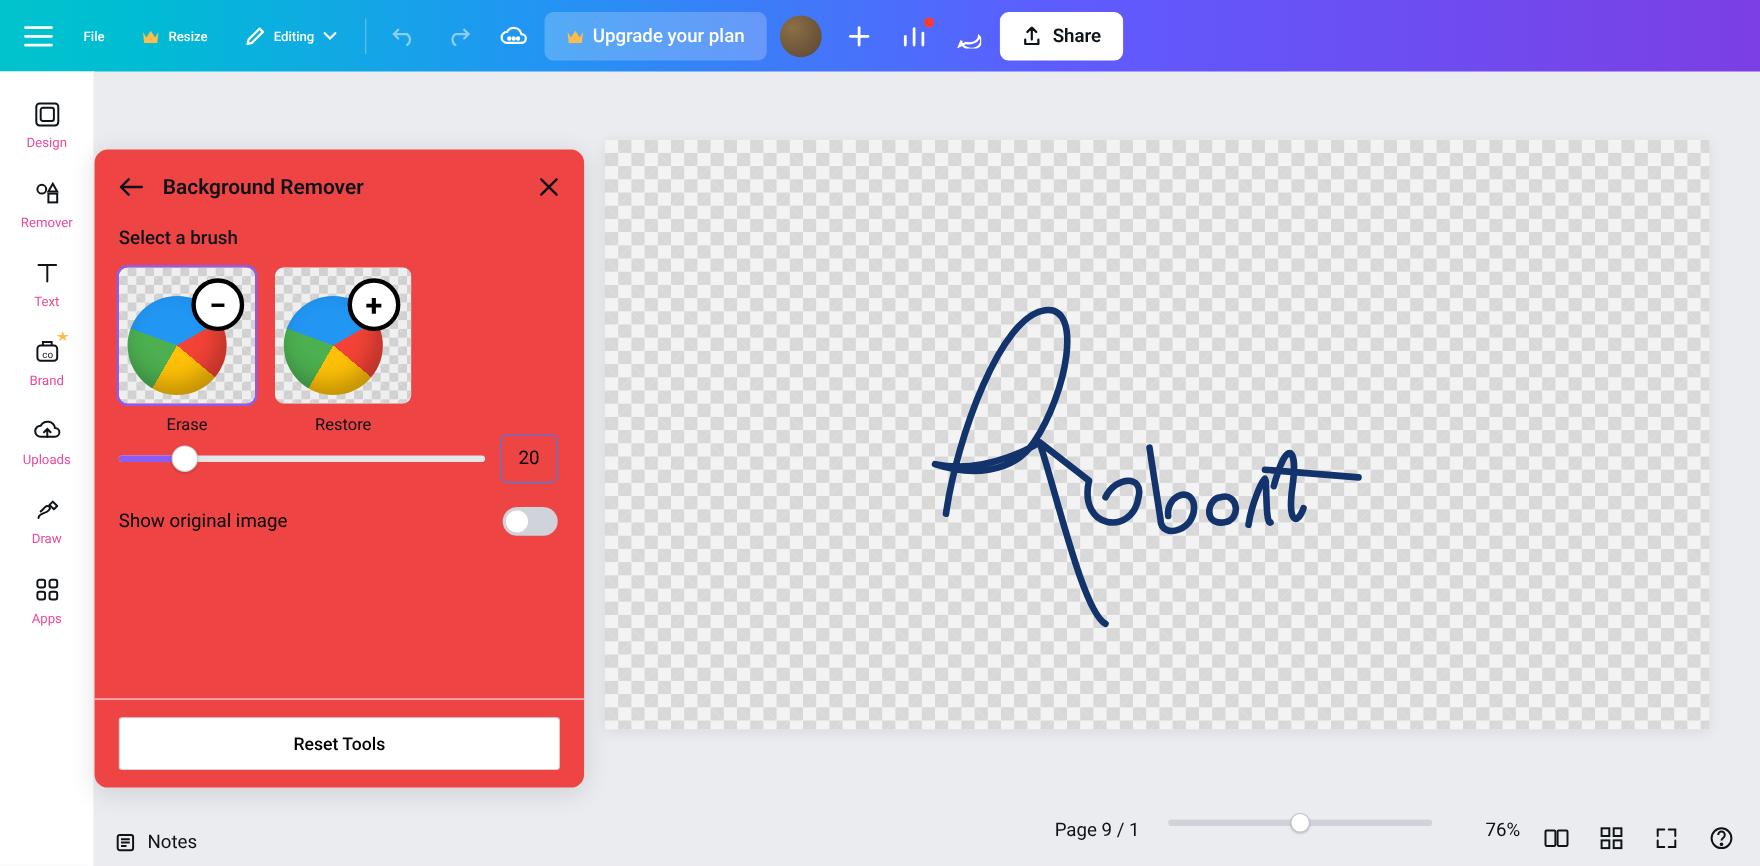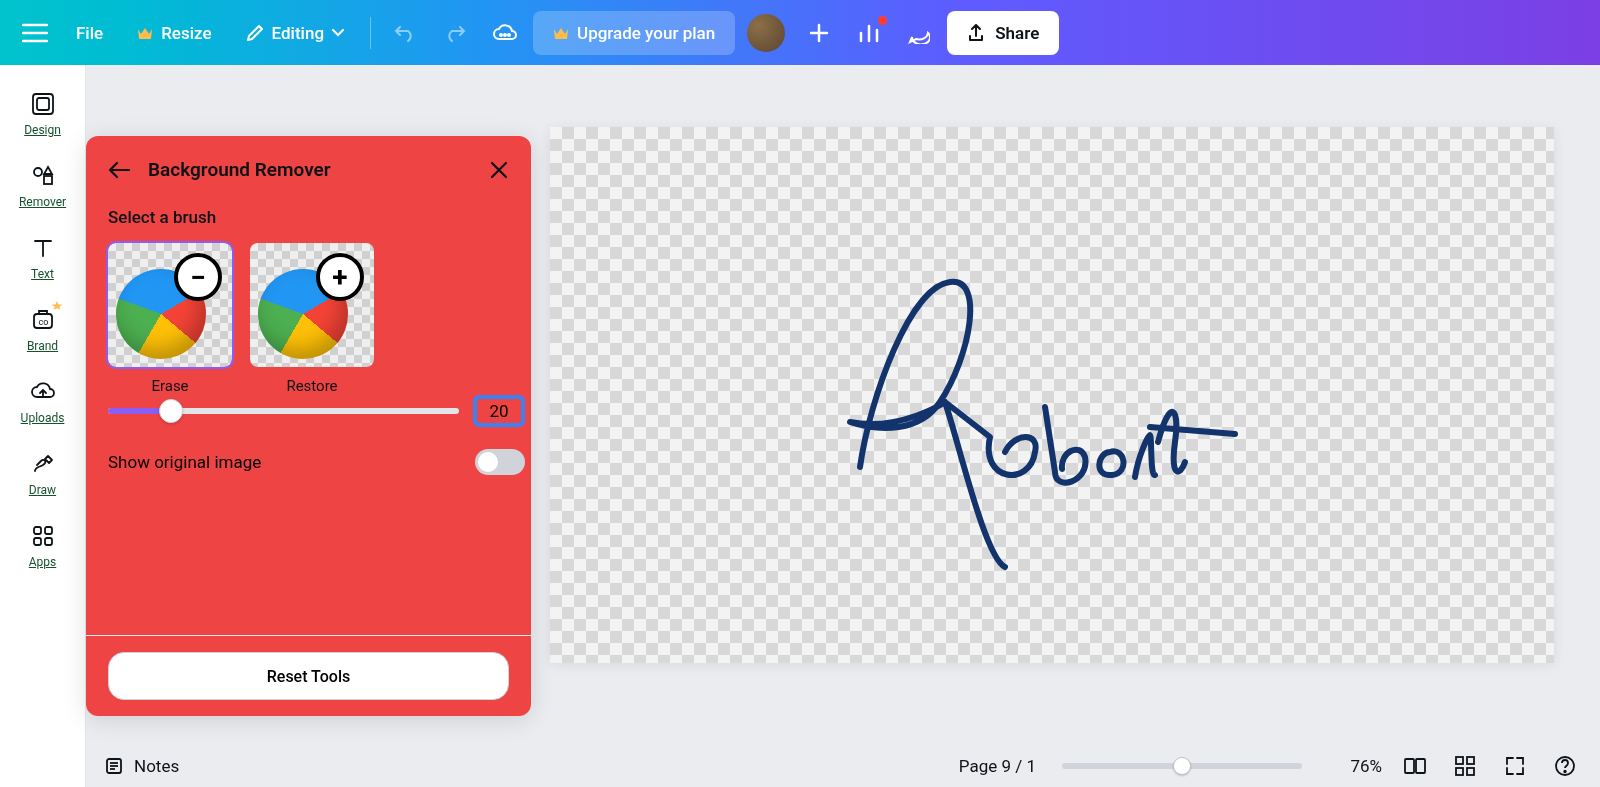--- a/index.html
+++ b/index.html
@@ -10,21 +10,21 @@
   height: 65px;
   background: linear-gradient(90deg, #01c3cc 0%, #00bcd4 8%, #2196f3 30%, #5e5cff 60%, #7b3fe4 100%);
   display: flex; align-items: center; padding: 0 14px; color: #fff;
   gap: 6px;
 }
 .topbar .hamburger, .topbar .menu-btn, .topbar .icon-btn {
   height: 42px; display: flex; align-items: center; justify-content: center;
   border-radius: 6px; cursor: pointer; color: #fff;
 }
 .topbar .hamburger { width: 42px; }
-.topbar .menu-btn { padding: 0 14px; font-size: 17px; font-weight: 500; gap: 8px; }
+.topbar .menu-btn { padding: 0 14px; font-size: 12px; font-weight: 500; gap: 8px; }
 .topbar .icon-btn { width: 44px; }
 .topbar .divider { width: 1px; height: 32px; background: rgba(255,255,255,0.35); margin: 0 6px; }
 .topbar .title { flex: 1; text-align: center; font-size: 17px; color: rgba(255,255,255,0.7); }
 .topbar .upgrade-btn {
   height: 44px; padding: 0 20px; border-radius: 8px; background: rgba(255,255,255,0.22);
   display: flex; align-items: center; gap: 8px; font-size: 17px; font-weight: 500; cursor: pointer;
 }
 .topbar .avatar { width: 38px; height: 38px; border-radius: 50%; background: radial-gradient(circle at 30% 30%, #8b6f47, #5a4530); margin: 0 6px; }
 .topbar .notif-dot { position: relative; }
 .topbar .notif-dot::after { content: ""; position: absolute; top: 4px; right: 4px; width: 9px; height: 9px; background: #ff3b30; border-radius: 50%; }
@@ -33,76 +33,76 @@
   display: flex; align-items: center; gap: 10px; font-size: 17px; font-weight: 600; cursor: pointer;
 }
 
 
 .sidebar {
   position: absolute; left: 0; top: 65px; bottom: 0; width: 86px;
   background: #fff; border-right: 1px solid #e3e5e9;
   display: flex; flex-direction: column; align-items: center; padding-top: 14px; gap: 2px;
 }
 .sidebar .tool { width: 100%; display: flex; flex-direction: column; align-items: center; padding: 12px 0; cursor: pointer; position: relative; }
-.sidebar .tool .tlabel { font-size: 12px; color: #14532d; margin-top: 6px; text-decoration: underline; }
+.sidebar .tool .tlabel { font-size: 12px; color: #ec4899; margin-top: 6px; }
 .sidebar .tool.premium::before {
   content: ""; position: absolute; top: 6px; right: 22px; width: 12px; height: 10px;
   background: #fdbc4b; clip-path: polygon(50% 0%, 61% 35%, 98% 35%, 68% 57%, 79% 91%, 50% 70%, 21% 91%, 32% 57%, 2% 35%, 39% 35%);
 }
 
 
 .panel {
   position: absolute; left: 86px; top: 136px; width: 445px; height: 580px;
   background: #ef4444; border-radius: 12px; box-shadow: 0 4px 24px rgba(0,0,0,0.12);
   display: flex; flex-direction: column; padding: 22px 0 0 0;
 }
 .panel .phead { display: flex; align-items: center; padding: 0 22px; gap: 18px; }
 .panel .phead .ptitle { font-size: 19px; font-weight: 600; color: #0e1318; }
 .panel .phead .spacer { flex: 1; }
-.panel .pbody { padding: 26px 6px 0 22px; flex: 1; }
+.panel .pbody { padding: 26px 24px 0 22px; flex: 1; }
 .panel .section-label { font-size: 17px; font-weight: 500; color: #0e1318; margin-bottom: 16px; }
 .panel .brush-row { display: flex; gap: 18px; }
 .panel .brush-opt { display: flex; flex-direction: column; align-items: center; gap: 10px; cursor: pointer; }
 .panel .brush-thumb { width: 124px; height: 124px; border-radius: 8px; position: relative; overflow: hidden;
   background-image: linear-gradient(45deg,#d0d0d0 25%,transparent 25%),linear-gradient(-45deg,#d0d0d0 25%,transparent 25%),linear-gradient(45deg,transparent 75%,#d0d0d0 75%),linear-gradient(-45deg,transparent 75%,#d0d0d0 75%);
   background-size: 16px 16px; background-position: 0 0,0 8px,8px -8px,-8px 0; background-color: #efefef;
 }
 .panel .brush-opt.selected .brush-thumb { outline: 2px solid #8b5cf6; border-radius: 8px; }
 .panel .ball { position: absolute; left: 8px; top: 26px; width: 90px; height: 90px; border-radius: 50%;
   background: conic-gradient(#2196f3 0 60deg,#f44336 60deg 130deg,#ffc107 130deg 210deg,#4caf50 210deg 290deg,#2196f3 290deg 360deg);
   box-shadow: inset -6px -10px 20px rgba(0,0,0,0.25);
 }
 .panel .mag { position: absolute; top: 10px; right: 10px; width: 48px; height: 48px; border: 4px solid #000; border-radius: 50%; background: #fff; display:flex;align-items:center;justify-content:center;font-size:28px;font-weight:700;}
 .panel .brush-name { font-size: 15px; color: #0e1318; }
 .panel .row-label { font-size: 17px; color: #0e1318; margin: 22px 0 12px 0; }
 .panel .slider-row { display: flex; align-items: center; gap: 14px; }
 .panel .slider { flex: 1; height: 6px; background: #e3e5e9; border-radius: 3px; position: relative; }
 .panel .slider .fill { position: absolute; left: 0; top: 0; bottom: 0; width: 18%; background: #8b5cf6; border-radius: 3px; }
 .panel .slider .knob { position: absolute; left: 18%; top: 50%; transform: translate(-50%,-50%); width: 24px; height: 24px; background: #fff; border: 1px solid #d0d3d9; border-radius: 50%; box-shadow: 0 1px 3px rgba(0,0,0,0.2);}
-.panel .val-box { width: 52px; height: 32px; border: 4px solid #3b82f6; border-radius: 6px; display: flex; align-items: center; justify-content: center; font-size: 17px; }
+.panel .val-box { width: 52px; height: 44px; border: 1px solid #3b82f6; border-radius: 6px; display: flex; align-items: center; justify-content: center; font-size: 17px; }
 .panel .toggle-row { display: flex; align-items: center; justify-content: space-between; margin-top: 22px; }
 .panel .toggle { width: 50px; height: 26px; background: #d0d3d9; border-radius: 13px; position: relative; cursor: pointer;}
 .panel .toggle .tk { position: absolute; left: 3px; top: 3px; width: 20px; height: 20px; background: #fff; border-radius: 50%; }
 .panel .pfoot { border-top: 1px solid #e9ebef; padding: 16px 22px; }
-.panel .reset-btn { width: 100%; height: 48px; border: 1px solid #d0d3d9; border-radius: 16px; background: #fff; font-size: 16px; font-weight: 500; cursor: pointer;}
+.panel .reset-btn { width: 100%; height: 48px; border: 1px solid #d0d3d9; border-radius: 3px; background: #fff; font-size: 16px; font-weight: 500; cursor: pointer;}
 
 
 .canvas-wrap { position: absolute; left: 86px; right: 0; top: 65px; bottom: 42px; }
 .artboard {
   position: absolute; left: 464px; top: 62px; width: 1004px; height: 536px;
   background-image: linear-gradient(45deg,#d8d8d8 25%,transparent 25%),linear-gradient(-45deg,#d8d8d8 25%,transparent 25%),linear-gradient(45deg,transparent 75%,#d8d8d8 75%),linear-gradient(-45deg,transparent 75%,#d8d8d8 75%);
   background-size: 24px 24px; background-position: 0 0,0 12px,12px -12px,-12px 0; background-color: #f3f3f3;
   box-shadow: 0 2px 12px rgba(0,0,0,0.08);
 }
 .signature { position:absolute; left:280px; top:130px; width:420px; height:320px; }
 
 
 .bottombar {
   position: absolute; left: 86px; right: 0; bottom: 0; height: 42px;
-  display: flex; align-items: center; padding: 0 18px; gap: 16px; color: #0e1318;
+  display: flex; padding: 0 18px; gap: 16px; color: #0e1318;
 }
 .bottombar .notes { display: flex; align-items: center; gap: 10px; font-size: 17px; cursor: pointer; }
 .bottombar .spacer { flex: 1; }
 .bottombar .page-ind { font-size: 17px; }
 .bottombar .zoom-slider { width: 240px; height: 6px; background: #d0d3d9; border-radius: 3px; position: relative; margin: 0 10px;}
 .bottombar .zoom-slider .zk { position: absolute; left: 50%; top: 50%; transform: translate(-50%,-50%); width: 18px; height: 18px; background:#fff; border:1px solid #c0c3c9; border-radius:50%; box-shadow:0 1px 2px rgba(0,0,0,0.2);}
 .bottombar .zoom-pct { font-size: 17px; width: 54px; text-align: right; }
 .bottombar .bicon { width: 34px; height: 34px; display:flex;align-items:center;justify-content:center;cursor:pointer; stroke: #0e1318;}
 
 svg { display: block; }

